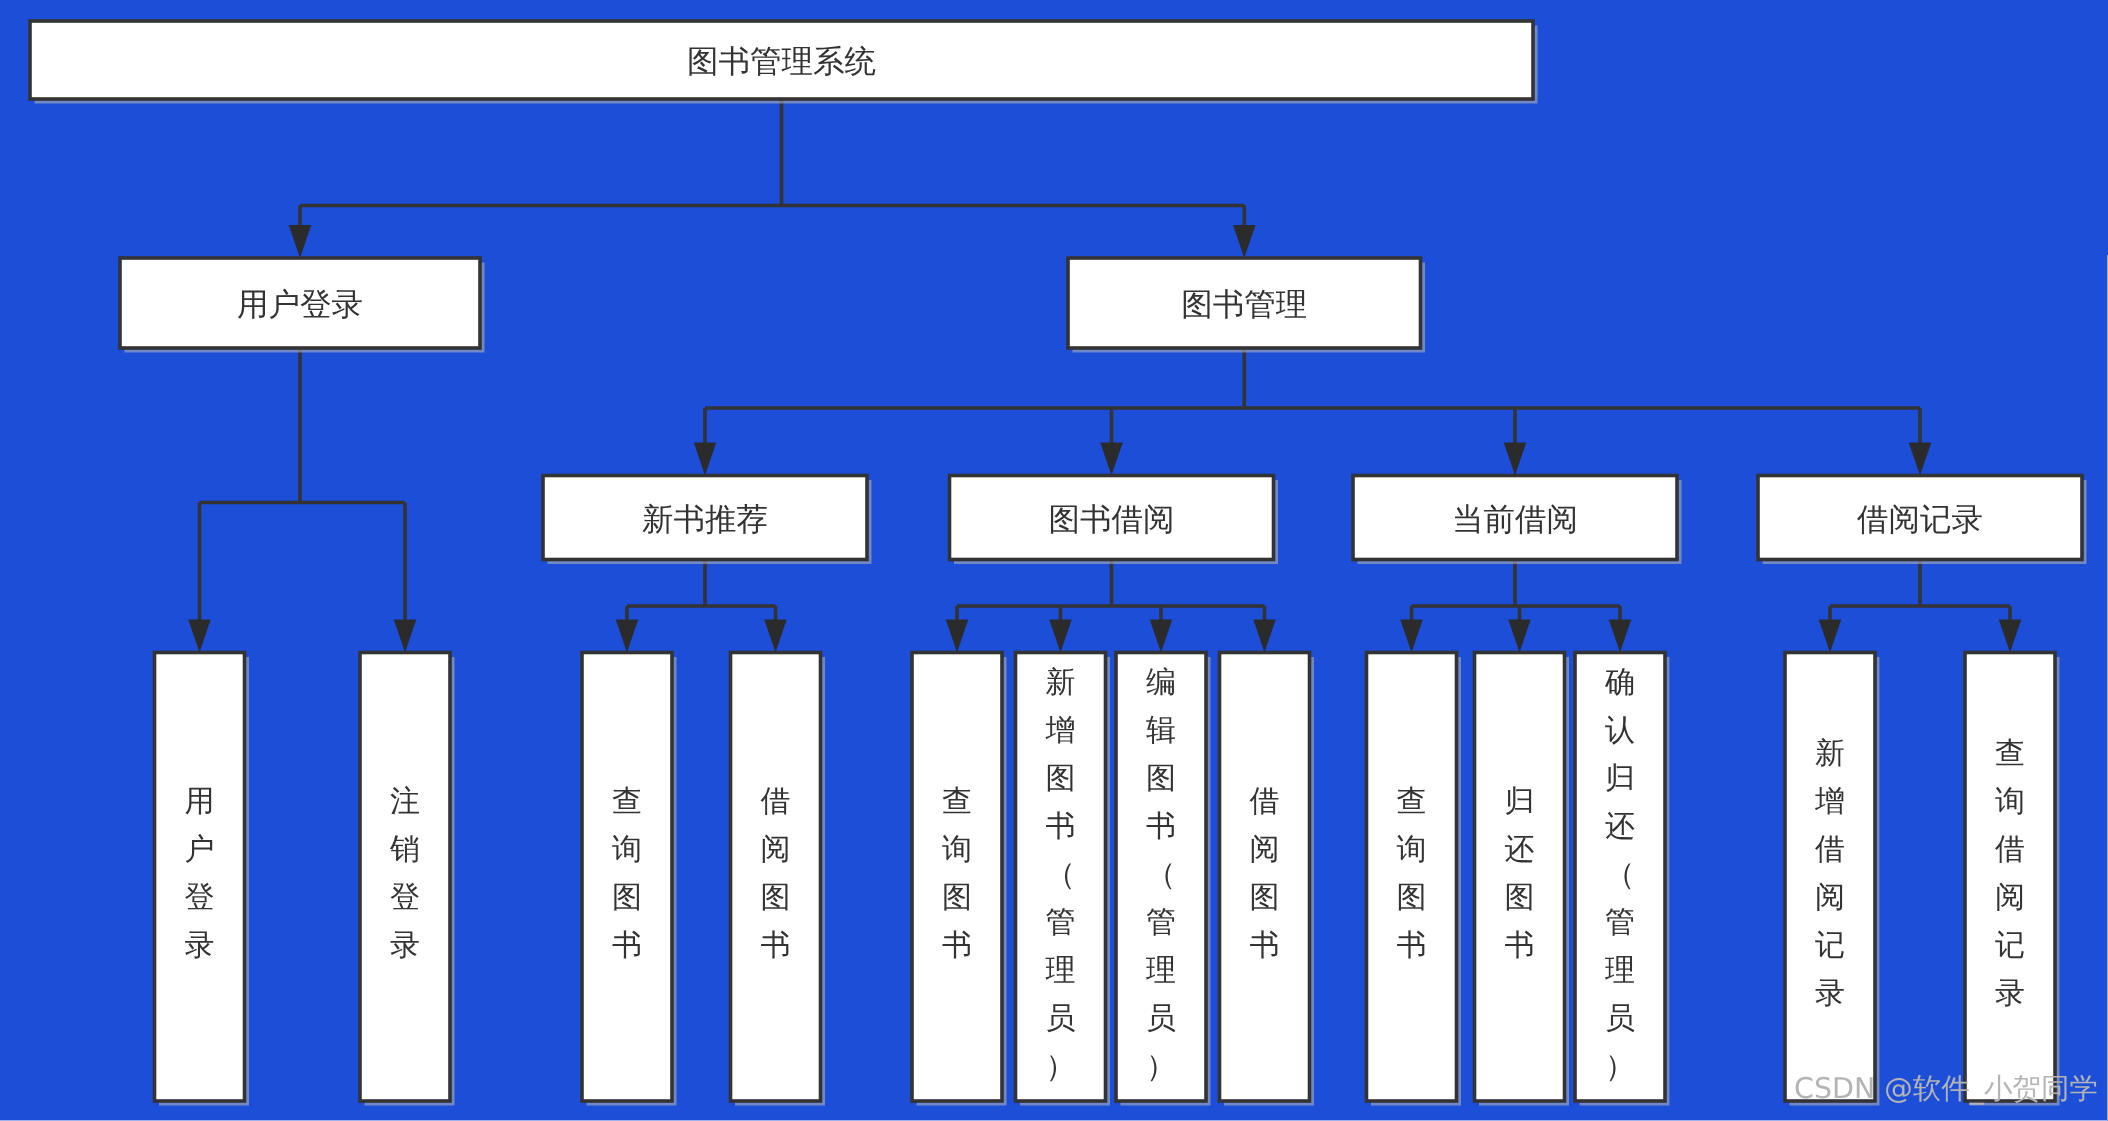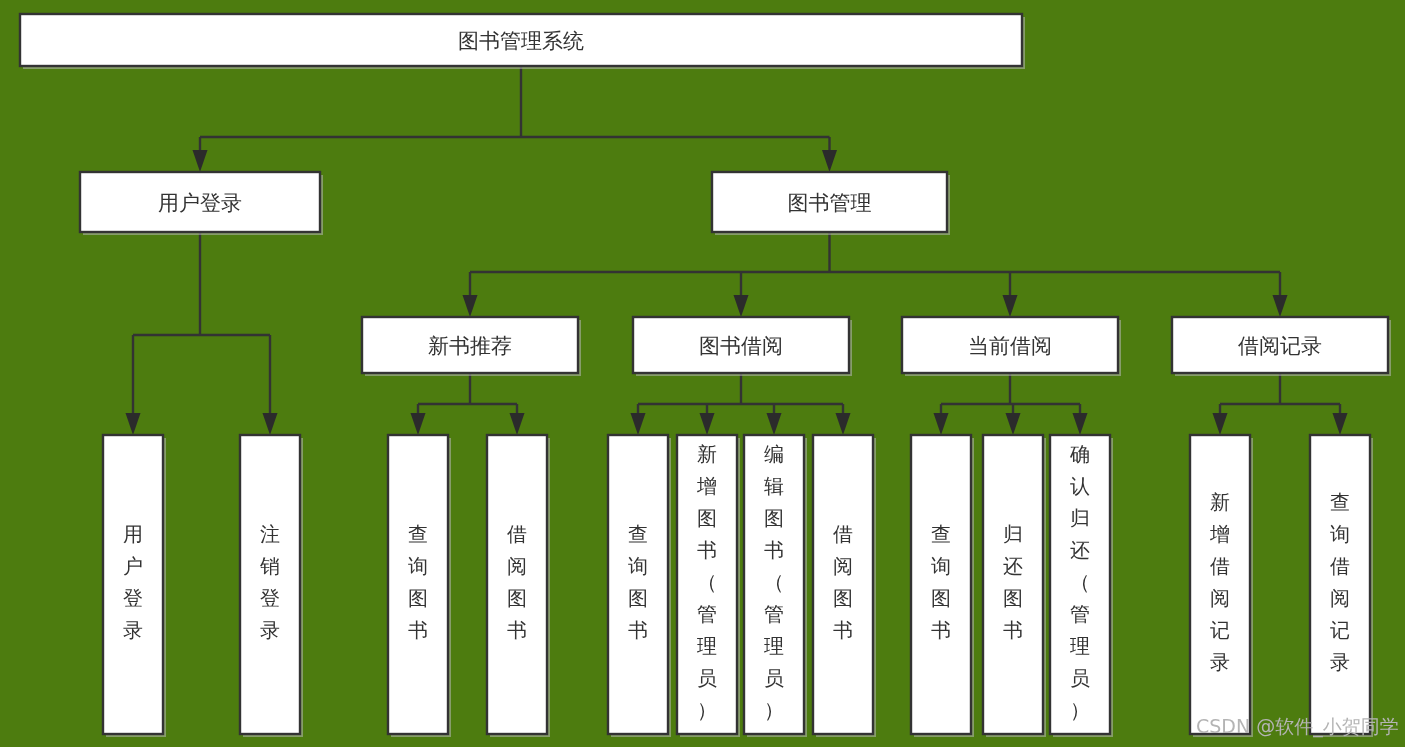--- a/index.html
+++ b/index.html
@@ -11,21 +11,21 @@
   body {
     width: 1405px;
     height: 747px;
     overflow: hidden;
     font-family: "DejaVu Sans", "Liberation Sans", sans-serif;
   }
   #diagram-root {
     position: relative;
     width: 1405px;
     height: 747px;
-    background: #4d7c0f;
+    background: #1d4ed8;
   }
   svg#diagram-svg {
     position: absolute;
     left: 0;
     top: 0;
     width: 1405px;
     height: 747px;
     display: block;
   }
   .node-rect {

